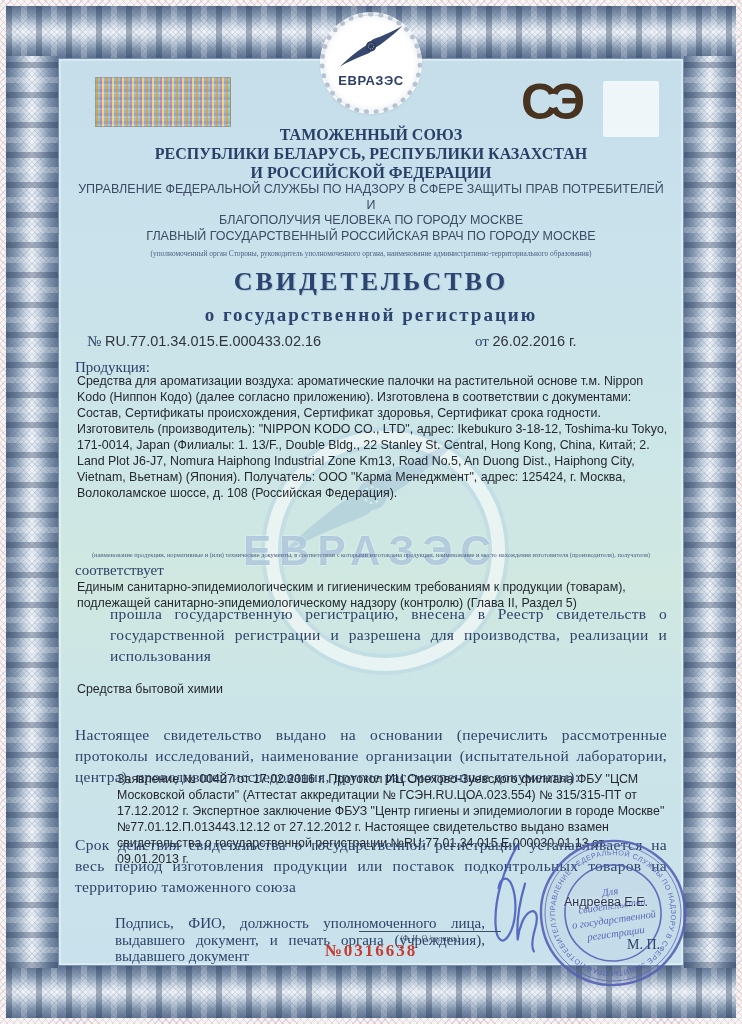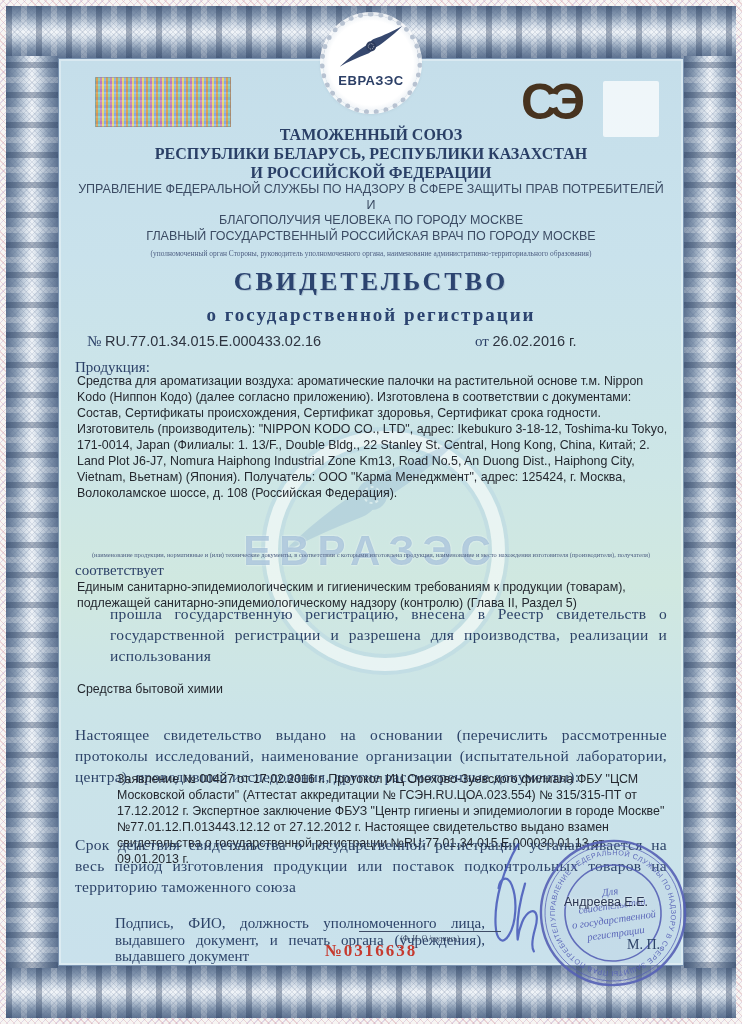--- a/index.html
+++ b/index.html
@@ -149,21 +149,21 @@
         <div class="hdr-serif">РЕСПУБЛИКИ БЕЛАРУСЬ, РЕСПУБЛИКИ КАЗАХСТАН</div>
         <div class="hdr-serif">И РОССИЙСКОЙ ФЕДЕРАЦИИ</div>
         <div class="hdr-sans">УПРАВЛЕНИЕ ФЕДЕРАЛЬНОЙ СЛУЖБЫ ПО НАДЗОРУ В СФЕРЕ ЗАЩИТЫ ПРАВ ПОТРЕБИТЕЛЕЙ И</div>
         <div class="hdr-sans">БЛАГОПОЛУЧИЯ ЧЕЛОВЕКА ПО ГОРОДУ МОСКВЕ</div>
         <div class="hdr-sans">ГЛАВНЫЙ ГОСУДАРСТВЕННЫЙ РОССИЙСКАЯ ВРАЧ ПО ГОРОДУ МОСКВЕ</div>
       </div>
 
       <div class="abs cap cap1 center">(уполномоченный орган Стороны, руководитель уполномоченного органа, наименование административно-территориального образования)</div>
 
       <div class="abs title center">СВИДЕТЕЛЬСТВО</div>
-      <div class="abs subtitle center">о государственной регистрации</div>
+      <div class="abs subtitle center">о государственной регистрацию</div>
 
       <div class="abs numrow">
         <span class="no">№</span>
         <span class="val">RU.77.01.34.015.E.000433.02.16</span>
         <span class="no ot">от</span>
         <span class="val">26.02.2016 г.</span>
       </div>
 
       <div class="abs sec-label product-label">Продукция:</div>
       <div class="abs body-text product-text">Средства для ароматизации воздуха: ароматические палочки на растительной основе т.м. Nippon Kodo (Ниппон Кодо) (далее согласно приложению). Изготовлена в соответствии с документами: Состав, Сертификаты происхождения, Сертификат здоровья, Сертификат срока годности. Изготовитель (производитель): "NIPPON KODO CO., LTD", адрес: Ikebukuro 3-18-12, Toshima-ku Tokyo, 171-0014, Japan (Филиалы: 1. 13/F., Double Bldg., 22 Stanley St. Central, Hong Kong, China, Китай; 2. Land Plot J6-J7, Nomura Haiphong Industrial Zone Km13, Road No.5, An Duong Dist., Haiphong City, Vietnam, Вьетнам) (Япония). Получатель: ООО "Карма Менеджмент", адрес: 125424, г. Москва, Волоколамское шоссе, д. 108 (Российская Федерация).</div>

